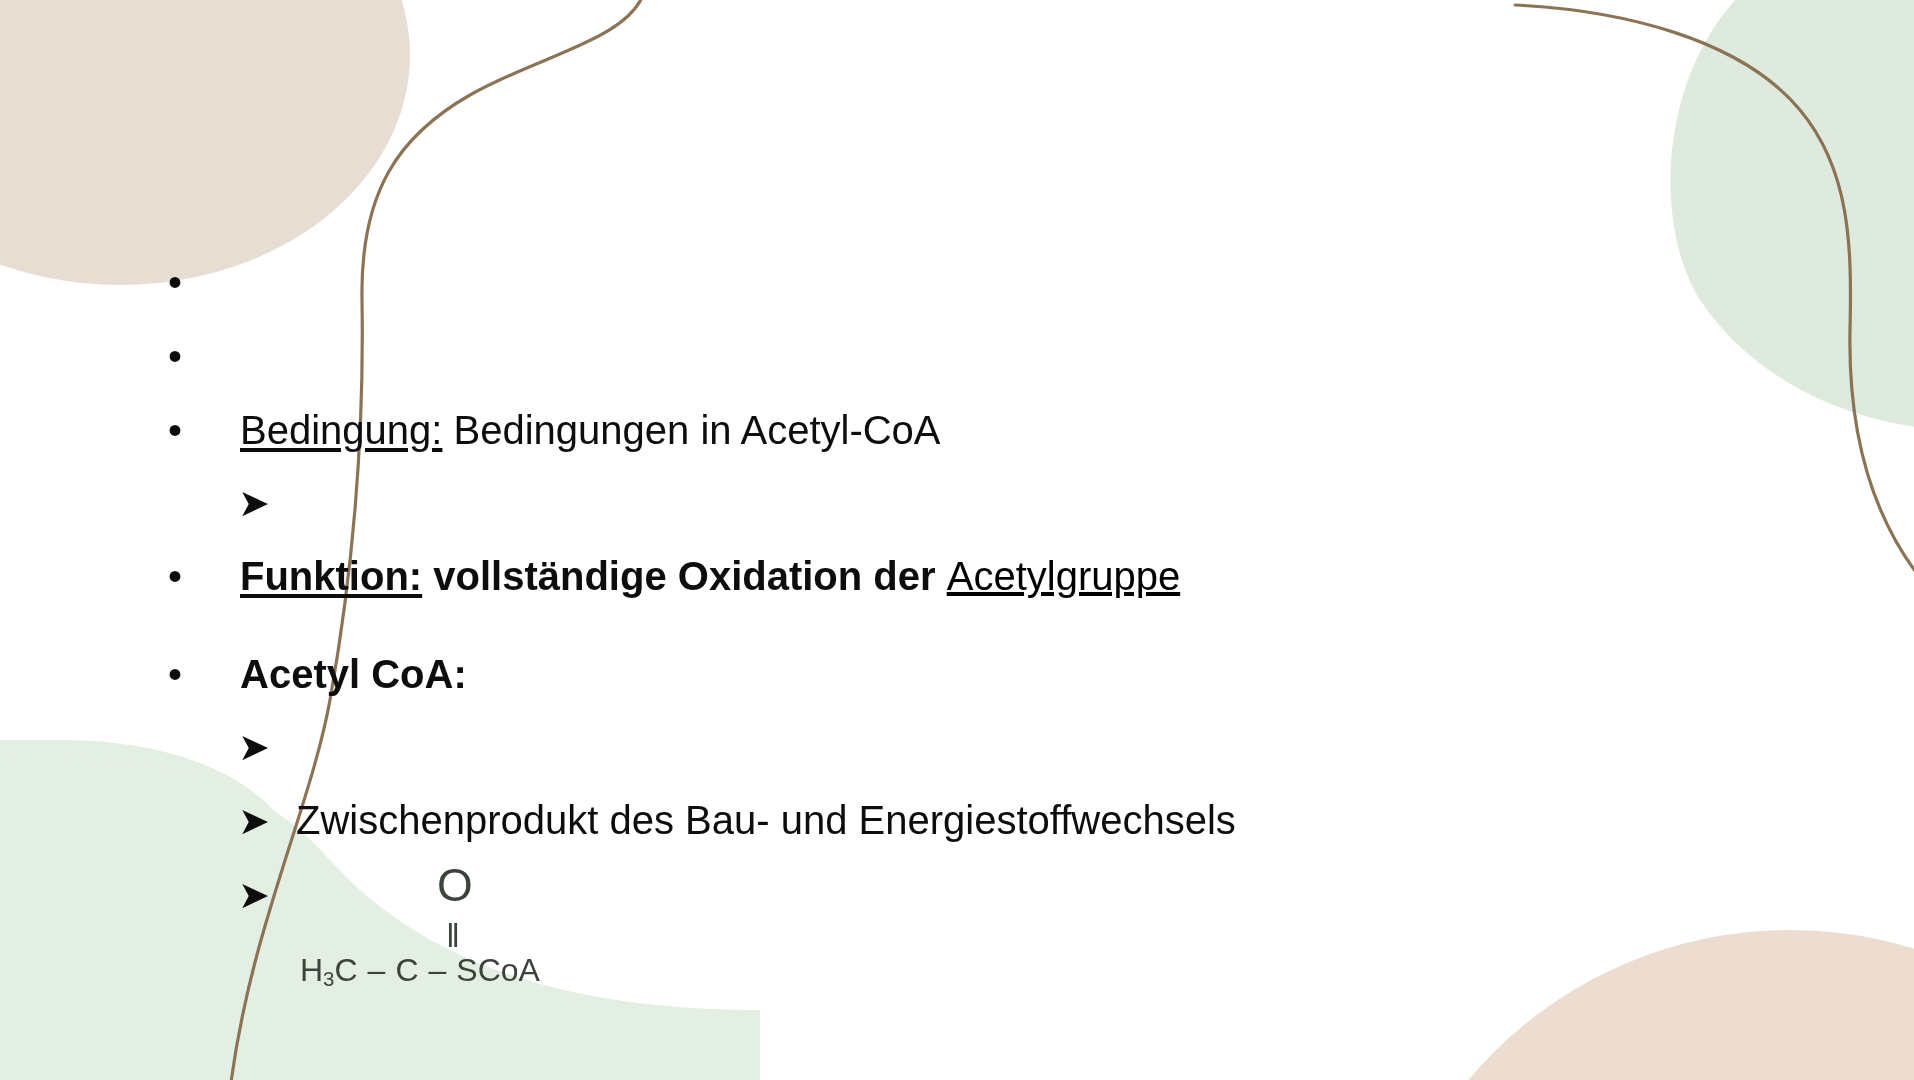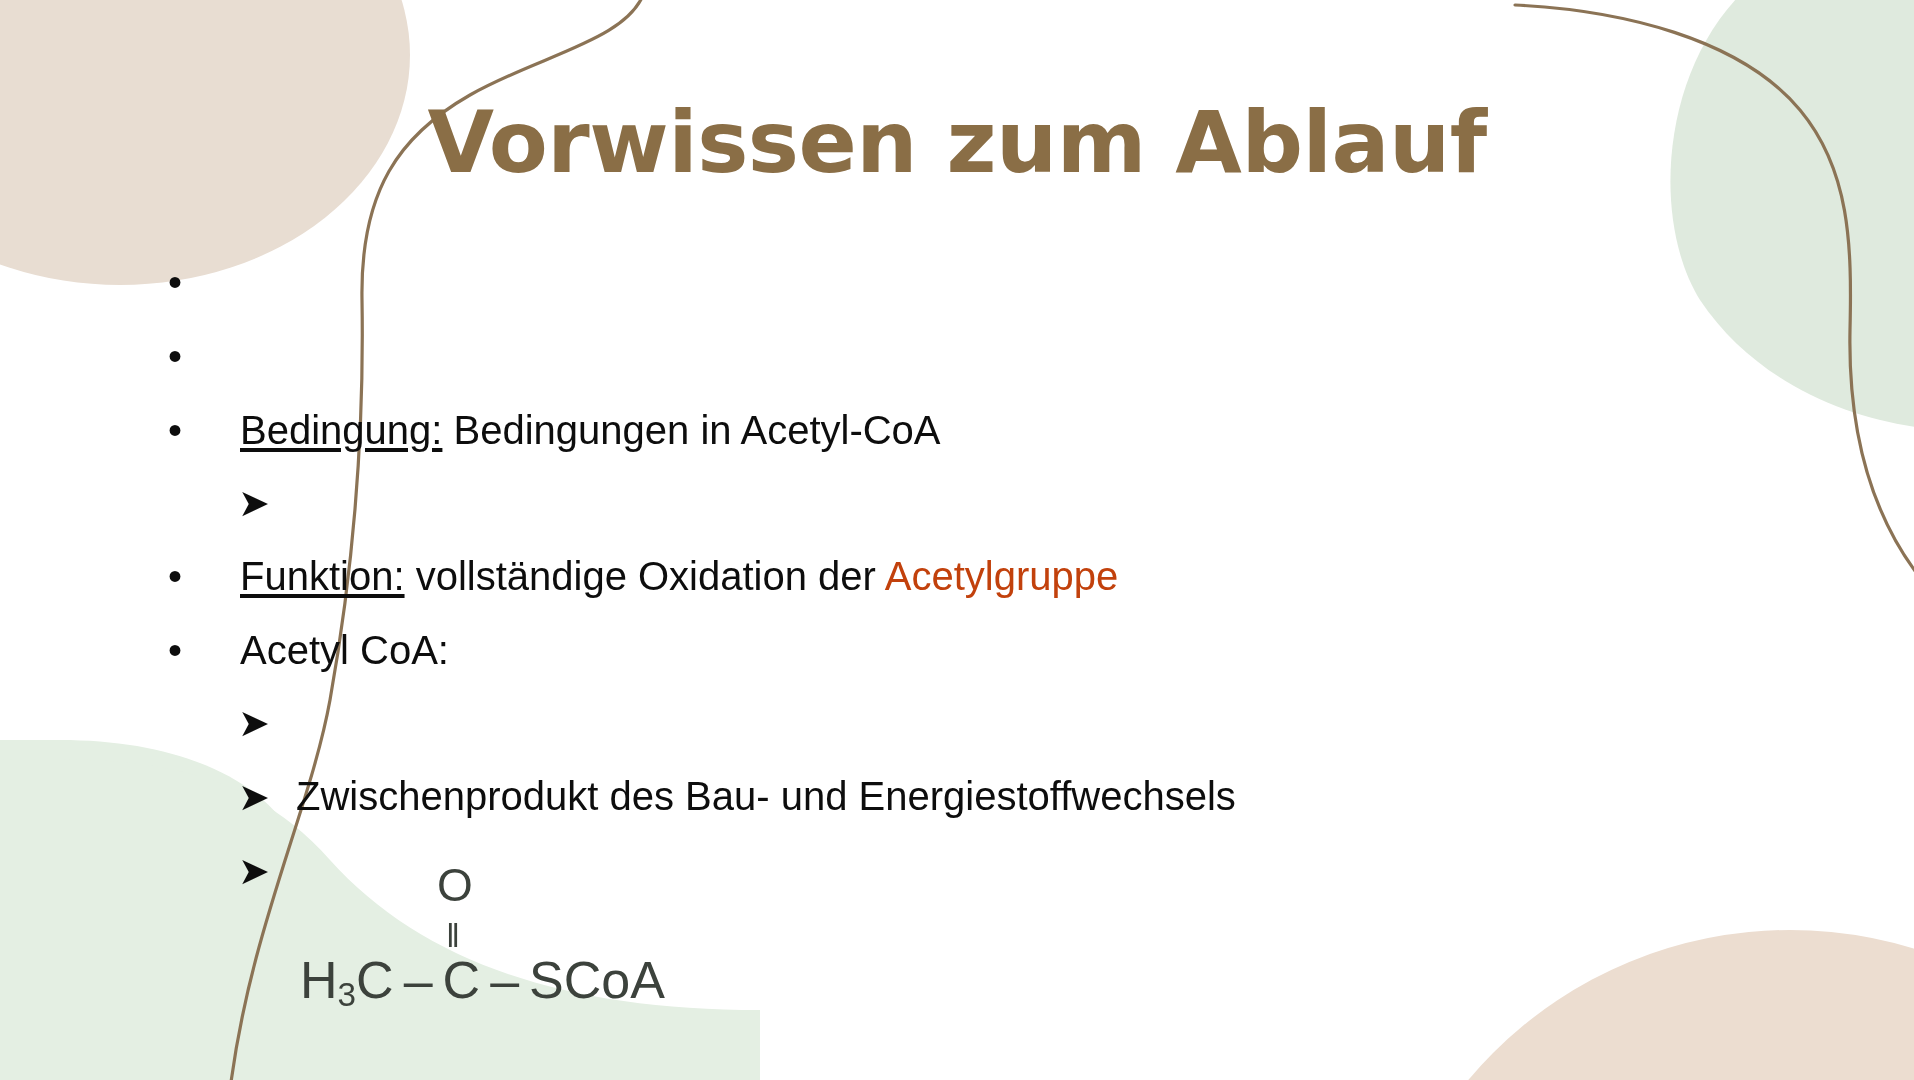--- a/index.html
+++ b/index.html
@@ -72,22 +72,22 @@
     width: 58px;
     font-size: 38px;
     line-height: 1;
     color: #0d0d0d;
     font-family: "DejaVu Sans", sans-serif;
   }
 
   .txt { flex: 0 1 auto; }
 
   .u { text-decoration: underline; text-underline-offset: 4px; }
-  .b { font-weight: normal; }
-  .green { color: #c2410c; }
+  .b { font-weight: bold; margin-top: 24px; }
+  .green { color: #000000; text-decoration: underline; }
 
   sub { font-size: 0.62em; vertical-align: -0.22em; }
   sup { font-size: 0.62em; vertical-align: 0.42em; }
 
   .arrow-glyph {
     font-family: "DejaVu Sans", sans-serif;
     font-weight: bold;
     font-size: 36px;
     padding: 0 6px;
   }
@@ -113,21 +113,21 @@
     left: 146px;
     top: 56px;
     font-size: 34px;
     line-height: 1;
     letter-spacing: 0;
   }
   .chem-main {
     position: absolute;
     left: 0;
     top: 92px;
-    font-size: 52px;
+    font-size: 32px;
     line-height: 1;
     white-space: nowrap;
   }
   .chem-main sub { font-size: 0.64em; vertical-align: -0.25em; }
   .chem-bond { padding: 0 10px; }
 </style>
 </head>
 <body>
 
 <div class="slide">
@@ -141,21 +141,20 @@
     <path d="M-20 845 C120 845 230 800 300 700 C360 612 330 500 300 430 C270 360 180 320 60 320 L-20 320 Z" fill="#e4efe3" transform="translate(0,420)"></path>
     <path d="M-20 1100 L-20 760 C90 760 230 745 330 860 C420 960 560 1010 760 1010 L760 1100 Z" fill="#e4efe3"></path>
 
     <circle cx="1790" cy="1350" r="420" fill="#ecddd0"></circle>
 
     <path d="M645 -10 C630 40 540 55 470 95 C400 135 360 190 362 300 C364 420 355 560 330 700 C310 810 250 930 230 1090" fill="none" stroke="#8b7355" stroke-width="3.2" stroke-linecap="round"></path>
 
     <path d="M1515 5 C1620 10 1740 38 1800 110 C1850 170 1852 245 1850 330 C1848 430 1870 520 1930 590 C1980 648 2060 690 2120 700" fill="none" stroke="#8b7355" stroke-width="3.2" stroke-linecap="round"></path>
   </svg>
 
-  <div class="title">Vorwissen zum Ablauf</div>
 
   <div class="content">
 
     <div class="line lvl1">
       <span class="marker-dot">•</span>
     </div>
 
     <div class="line lvl1">
       <span class="marker-dot">•</span>
     </div>

